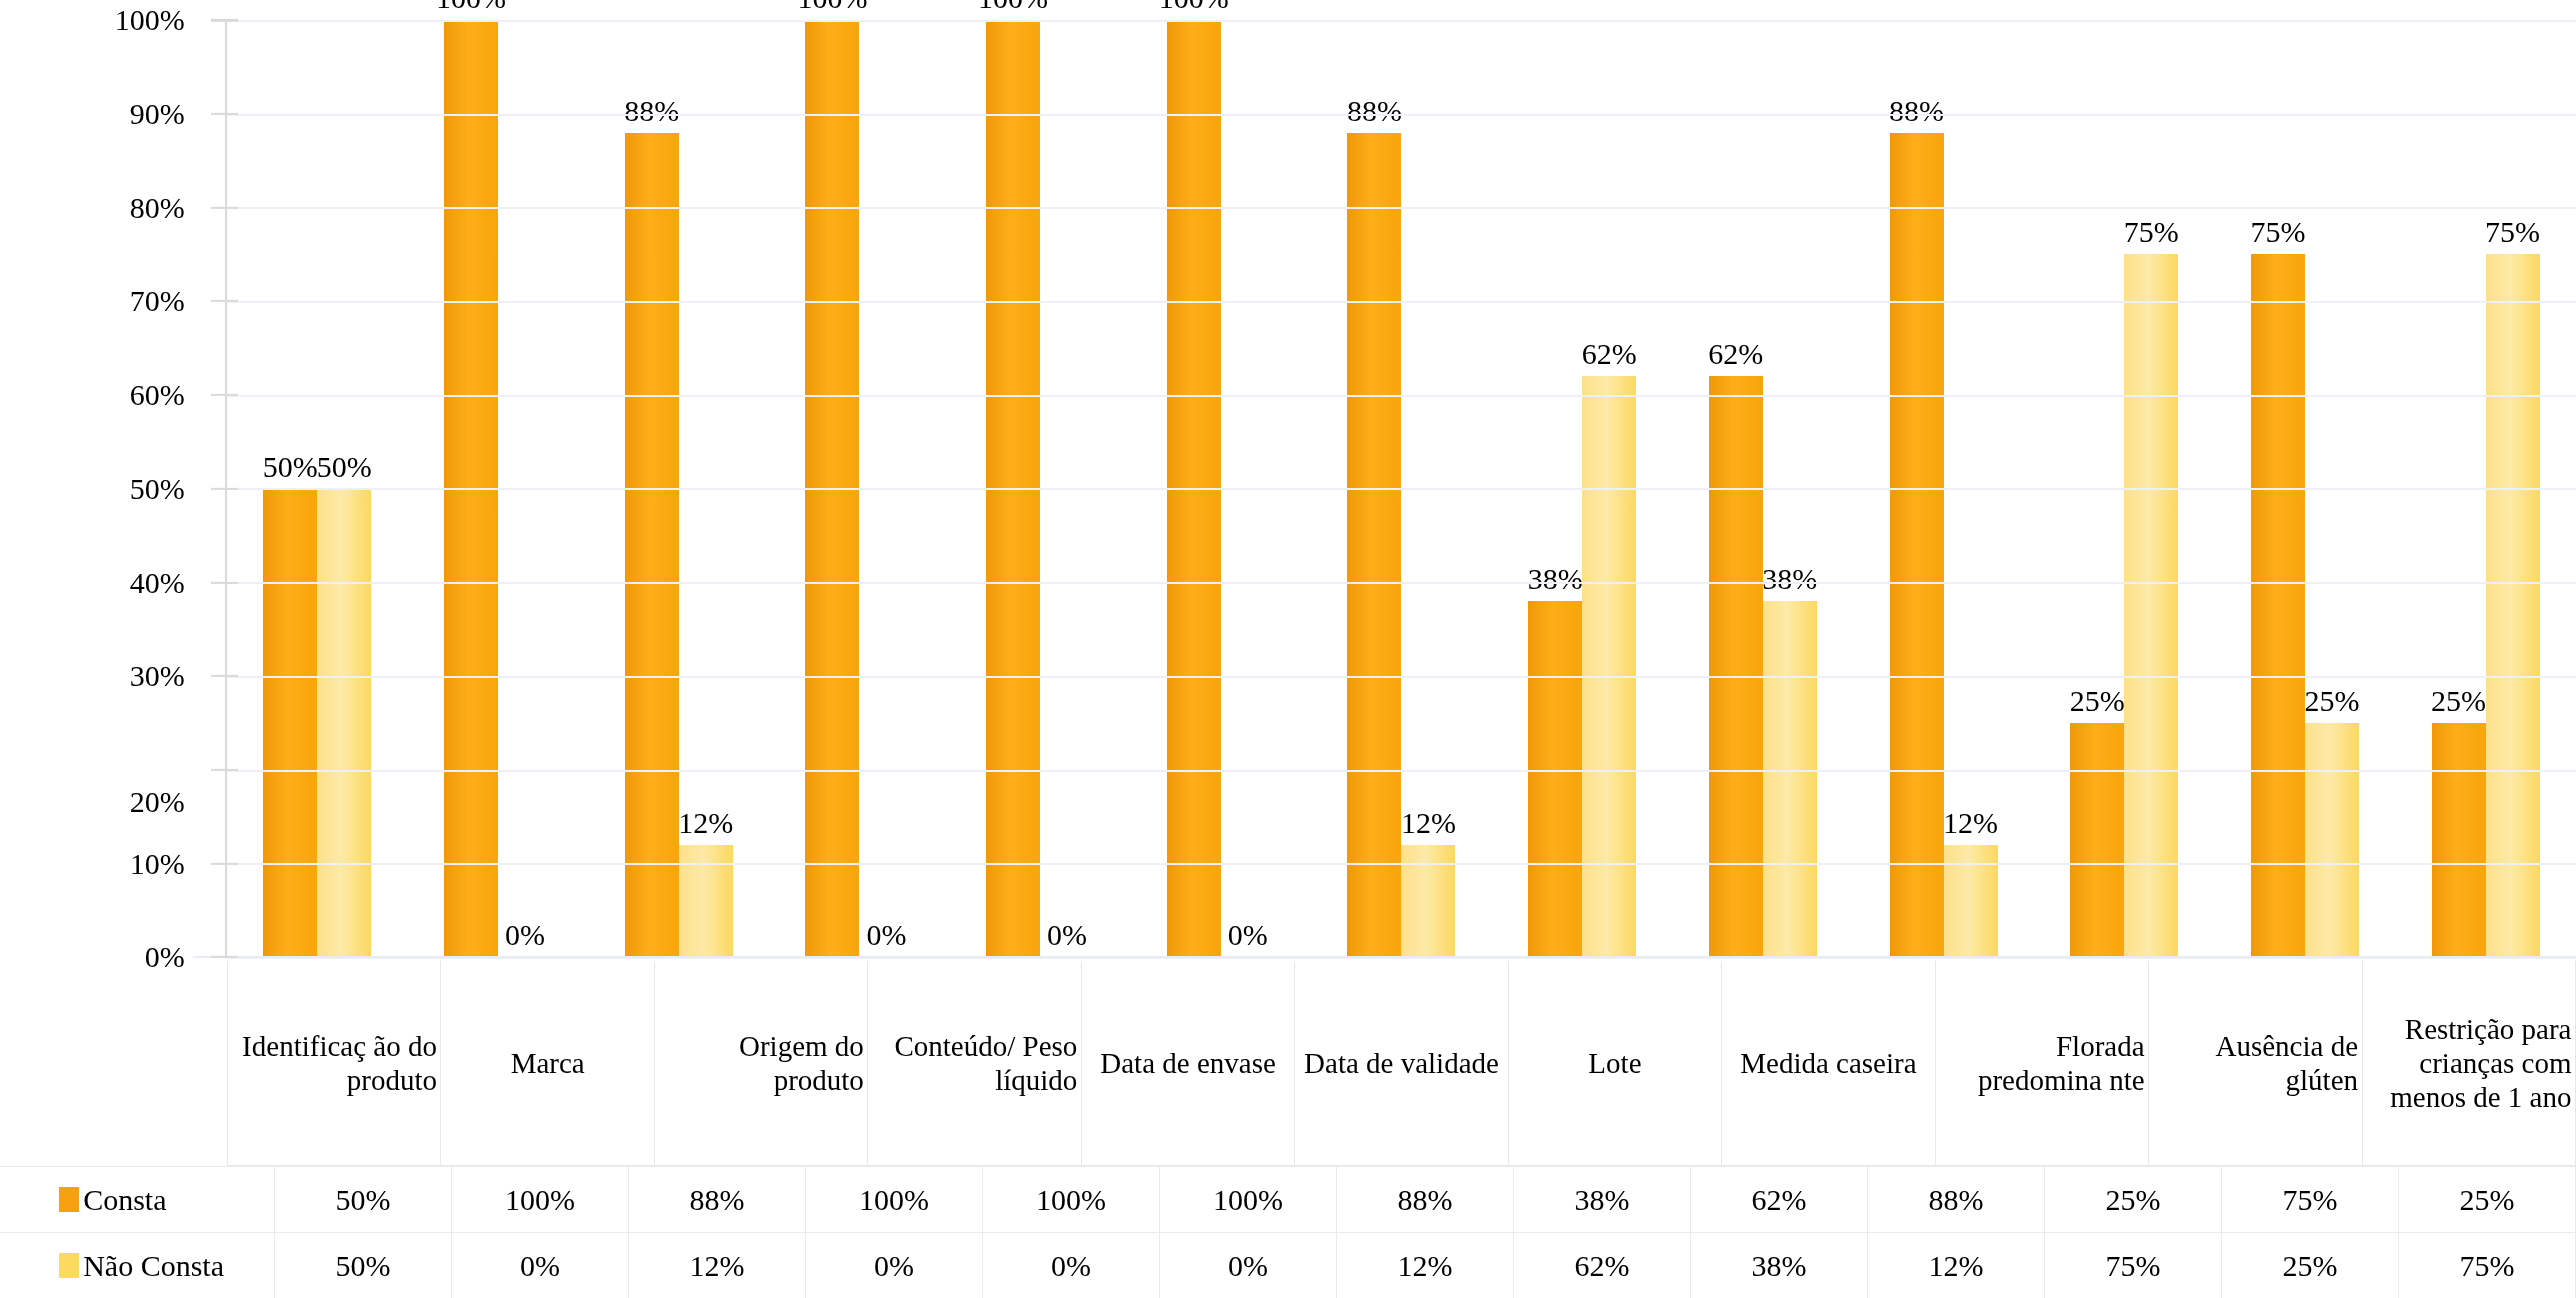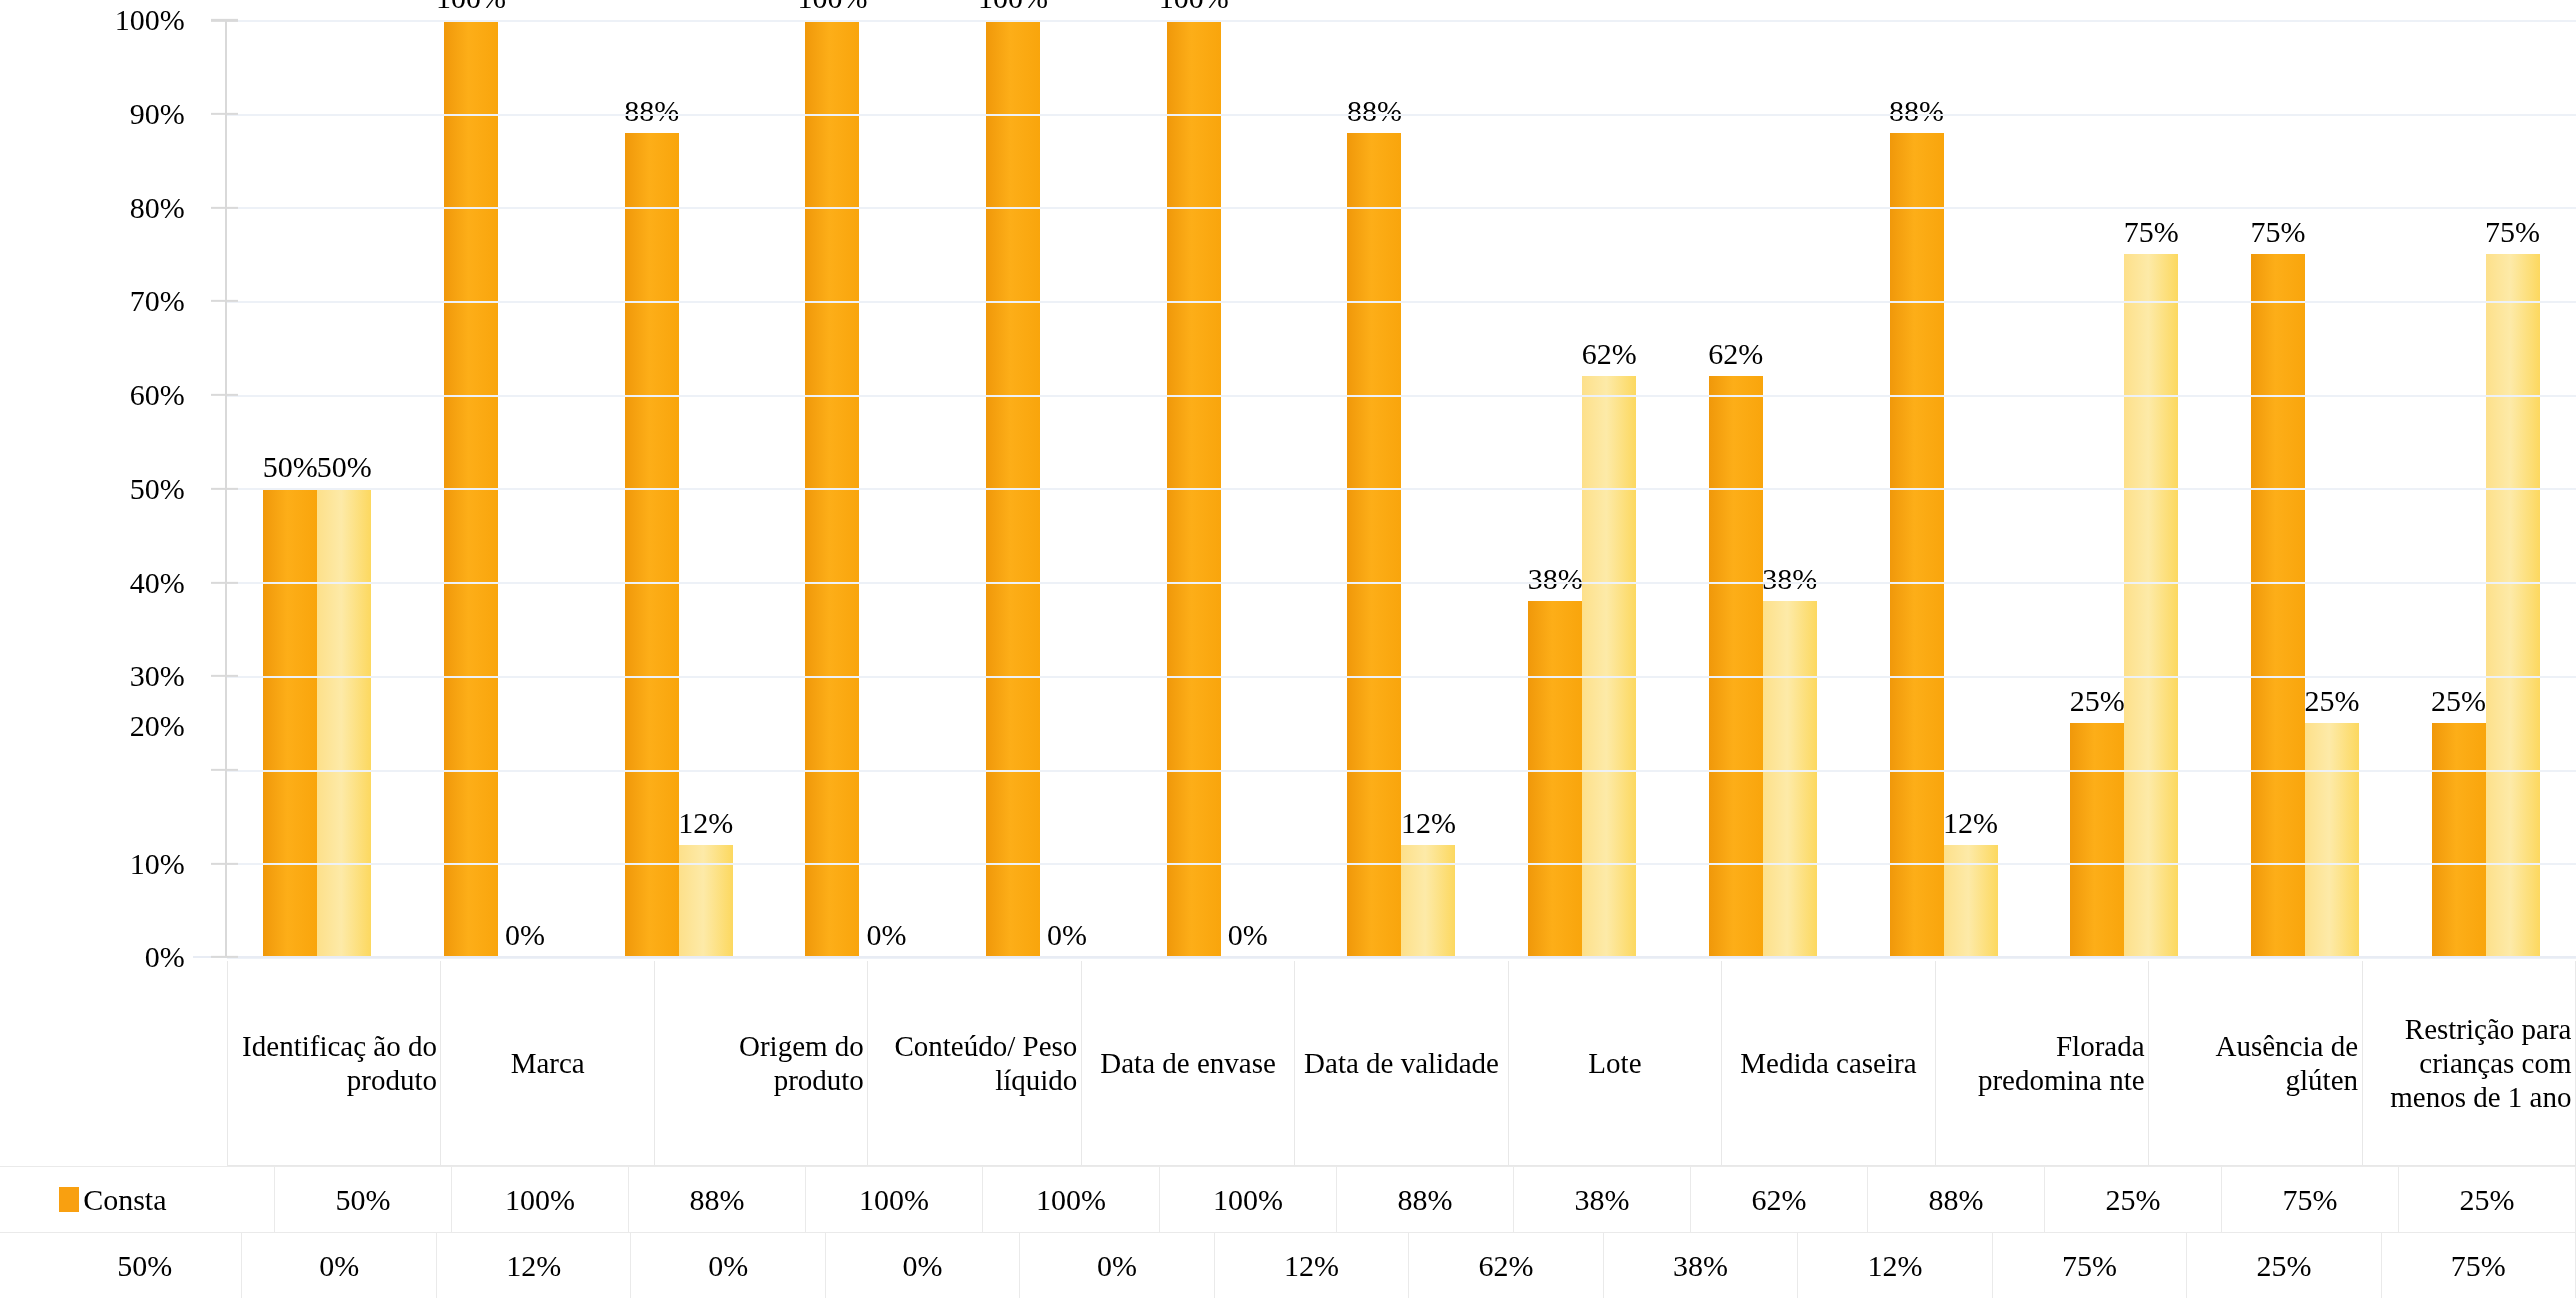--- a/index.html
+++ b/index.html
@@ -198,21 +198,21 @@
 
   <div id="y-axis-labels">
       <div class="ytick" style="top: 20.4px;">100%</div>
       <div class="ytick" style="top: 114px;">90%</div>
       <div class="ytick" style="top: 208px;">80%</div>
       <div class="ytick" style="top: 301px;">70%</div>
       <div class="ytick" style="top: 395px;">60%</div>
       <div class="ytick" style="top: 489px;">50%</div>
       <div class="ytick" style="top: 583px;">40%</div>
       <div class="ytick" style="top: 676px;">30%</div>
-      <div class="ytick" style="top: 726px; text-align: right;">20%</div>
+      <div class="ytick" style="top: 802px; text-align: right;">20%</div>
       <div class="ytick" style="top: 864px;">10%</div>
       <div class="ytick" style="top: 957px;">0%</div>
     </div>
   <div id="y-axis-line"></div>
 
   <div id="plot">
     <div id="groups">
         <div class="group">
           <div class="bars">
             <div class="bar-slot">
@@ -436,20 +436,24 @@
           <div class="tcell">88%</div>
           <div class="tcell">38%</div>
           <div class="tcell">62%</div>
           <div class="tcell">88%</div>
           <div class="tcell">25%</div>
           <div class="tcell">75%</div>
           <div class="tcell">25%</div>
         </div>
       </div>
       <div class="trow">
+        <div class="legend-cell">
+          <span class="swatch naoconsta"></span>
+          <span class="legend-text">Não Consta</span>
+        </div>
         <div class="tcells">
           <div class="tcell">50%</div>
           <div class="tcell">0%</div>
           <div class="tcell">12%</div>
           <div class="tcell">0%</div>
           <div class="tcell">0%</div>
           <div class="tcell">0%</div>
           <div class="tcell">12%</div>
           <div class="tcell">62%</div>
           <div class="tcell">38%</div>

